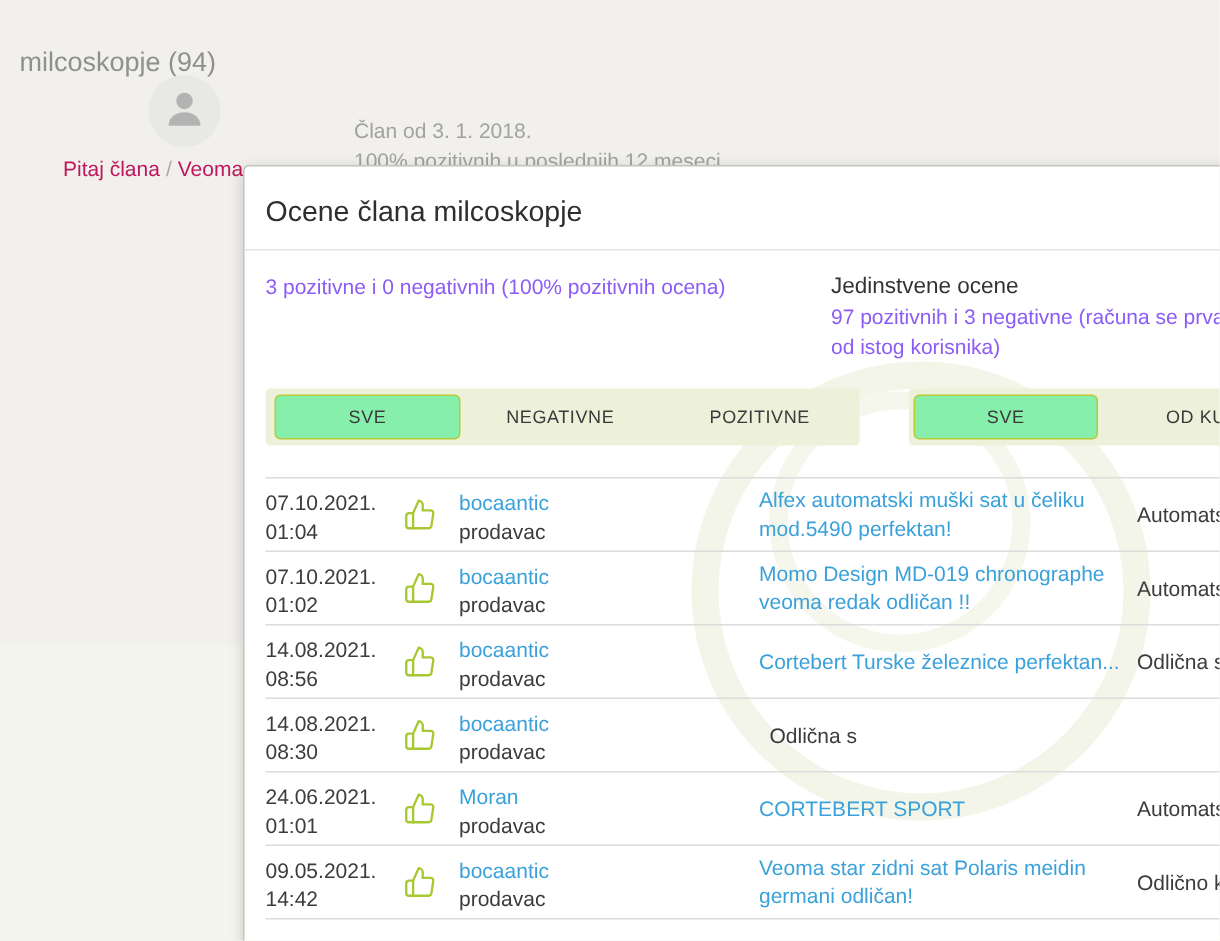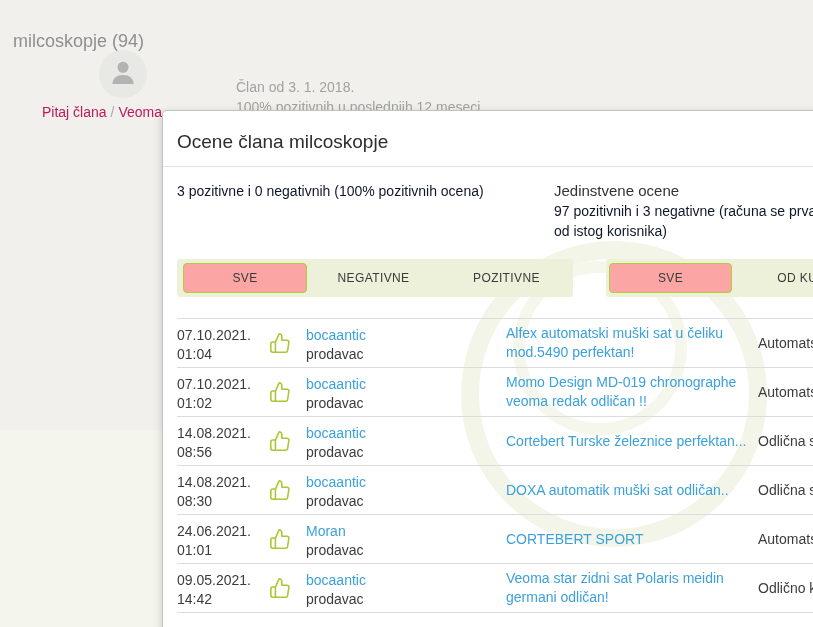--- a/index.html
+++ b/index.html
@@ -19,27 +19,27 @@
   .ring{position:absolute;border-radius:50%;z-index:0;}
   .ring1{left:298px;top:130px;width:270px;height:270px;border:18px solid #f2f5e8;}
   .ring2{left:350px;top:150px;width:150px;height:150px;border:12px solid #f5f7ed;}
 
   .modal-header{position:relative;z-index:1;padding:20px 14px 13px;font-size:19px;color:#2e2e2e;
     border-bottom:1px solid #e4e4e3;background:transparent;}
   .stats{position:relative;z-index:1;display:flex;box-sizing:border-box;height:92px;padding:14px 14px 0;}
   .stats-col1{width:377px;}
   .stats-col2{flex:1;}
   .stats .s-head{font-size:15px;color:#333;line-height:20px;}
-  .stats .s-line{font-size:14px;color:#0f172a;line-height:20px;white-space:nowrap;}
+  .stats .s-line{font-size:14px;color:#8b5cf6;line-height:20px;white-space:nowrap;}
 
   .filters{position:relative;z-index:1;display:flex;margin-left:14px;height:38px;}
   .fgroup{background:#edf1da;border-radius:3px;display:flex;flex-shrink:0;}
   .fg1{width:396px;margin-right:33px;}
   .fg2{width:480px;}
-  .chip{margin:4px 0 4px 6px;width:124px;height:30px;box-sizing:border-box;background:#fca5a5;
+  .chip{margin:4px 0 4px 6px;width:124px;height:30px;box-sizing:border-box;background:#86efac;
     border:1px solid #b5cb35;border-radius:4px;display:flex;align-items:center;justify-content:center;
     font-size:12px;color:#3a3a3a;letter-spacing:.4px;cursor:pointer;}
   .ftab{display:flex;align-items:center;justify-content:center;font-size:12px;color:#3a3a3a;
     letter-spacing:.4px;cursor:pointer;}
   .fg1 .ftab{width:133px;}
   .fg2 .chip{width:123px;margin-left:3px;}
   .fg2 .ftab{width:164px;}
 
   .table{position:relative;z-index:1;margin:21px 0 0 14px;border-top:1px solid #dcdcdc;}
   .row{display:flex;min-height:48px;border-bottom:1px solid #dcdcdc;}
@@ -177,23 +177,20 @@
       <div class="c-thumb">
         <svg width="22" height="22" viewBox="0 0 24 24" fill="none" stroke="#a8c832" stroke-width="1.7" stroke-linejoin="round" stroke-linecap="round">
             <path d="M14 9V5a3 3 0 0 0-3-3l-4 9v11h11.28a2 2 0 0 0 2-1.7l1.38-9a2 2 0 0 0-2-2.3z"></path>
             <path d="M7 22H4a2 2 0 0 1-2-2v-7a2 2 0 0 1 2-2h3"></path>
           </svg>
       </div>
       <div class="c-user">
         <a href="#">bocaantic</a>
         <span class="role">prodavac</span>
       </div>
-      <div class="c-title">
-        <a href="#">DOXA automatik muški sat odličan..</a>
-      </div>
       <div class="c-comment">Odlična s</div>
     </div>
 
     <div class="row">
       <div class="c-date">
         <div>24.06.2021.</div>
         <div>01:01</div>
       </div>
       <div class="c-thumb">
         <svg width="22" height="22" viewBox="0 0 24 24" fill="none" stroke="#a8c832" stroke-width="1.7" stroke-linejoin="round" stroke-linecap="round">

